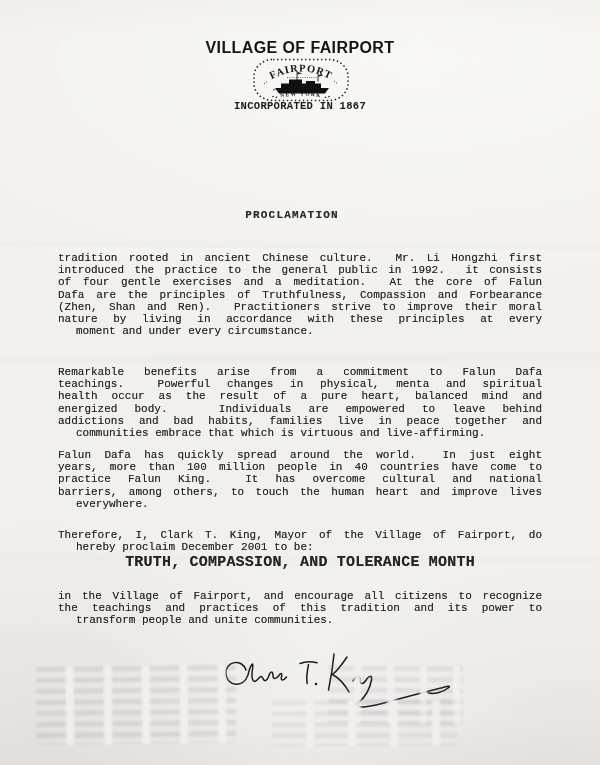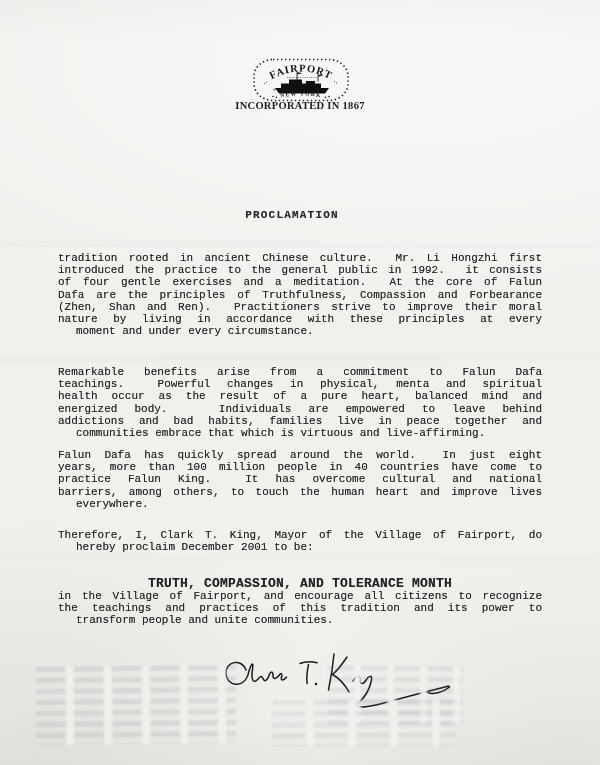--- a/index.html
+++ b/index.html
@@ -27,38 +27,38 @@
     background:linear-gradient(180deg, rgba(0,0,0,0.028), rgba(0,0,0,0) 80%);}
 
   .title{
     position:absolute;top:39px;left:0;width:100%;margin:0;
     text-align:center;font-family:"Liberation Sans","DejaVu Sans",sans-serif;
     font-size:16px;font-weight:bold;letter-spacing:.4px;color:#151515;
   }
   .seal{position:absolute;top:57px;left:251px;width:100px;height:46px;}
   .incorporated{
     position:absolute;top:100px;left:0;width:100%;
-    text-align:center;font-family:Liberation Serif, serif;
+    text-align:center;font-family:Liberation Mono, monospace;
     font-size:10.5px;font-weight:bold;letter-spacing:.3px;color:#1a1a1a;
   }
   .proc-heading{
     position:absolute;top:209px;left:50px;width:484px;
     text-align:center;font-size:11px;letter-spacing:1.2px;font-weight:bold;
     color:#2a2a2a;text-shadow:0 0 .3px rgba(0,0,0,.4);
   }
   .para{
     position:absolute;left:58px;width:484px;
     font-size:11px;line-height:12.2px;
     text-shadow:0 0 .3px rgba(0,0,0,.45);
   }
   .tline{white-space:pre-wrap;text-align:justify;text-align-last:justify;}
   .tline.last{text-align-last:left;margin-left:18px;}
   .truth-line{
-    position:absolute;top:576px;left:58px;width:484px;
-    text-align:center;font-size:13px;font-weight:bold;letter-spacing:.2px;
+    position:absolute;top:554px;left:58px;width:484px;
+    text-align:center;font-size:15px;font-weight:bold;letter-spacing:.2px;
     text-shadow:0 0 .3px rgba(0,0,0,.45);
   }
   .p1{top:252px;} .p2{top:366px;} .p3{top:449px;} .p4{top:529px;} .p5{top:590px;}
 
   .signature{position:absolute;left:212px;top:644px;width:256px;height:72px;}
 
   .bleed{position:absolute;pointer-events:none;filter:blur(1.3px);opacity:.9;}
   .bleed.a{left:36px;top:666px;width:200px;height:78px;transform:rotate(-.6deg);
     background:
       repeating-linear-gradient(90deg, rgba(0,0,0,0) 0 30px, #f1f0ed 30px 38px),
@@ -75,20 +75,21 @@
 </style>
 </head>
 <body>
 
 <div class="page">
   <div class="texture"></div>
   <div class="crease c1"></div>
   <div class="crease c2"></div>
   <div class="crease c3"></div>
 
+  <h1 class="title">VILLAGE OF FAIRPORT</h1>
 
   <div class="seal">
     <svg viewBox="0 0 100 46" width="100" height="46">
       <rect x="3" y="2.5" width="94" height="41" rx="19" ry="17" fill="none" stroke="#1c1c1c" stroke-width="1.6" stroke-dasharray="1.4 2.6"></rect>
       <path id="sealArcTop" d="M 16 25 Q 50 4 84 25" fill="none"></path>
       <text font-size="10.5" font-weight="bold" fill="#141414" letter-spacing="1">
         <textPath href="#sealArcTop" startOffset="50%" text-anchor="middle">FAIRPORT</textPath>
       </text>
       <path d="M 13 27 L 17 24 M 83 24 L 87 27" stroke="#1c1c1c" stroke-width="1" stroke-dasharray="1 1.6" fill="none"></path>
       <path d="M 36 20.5 L 66 20.5" stroke="#2a2a2a" stroke-width="0.7" stroke-dasharray="0.9 1.3" fill="none"></path>

